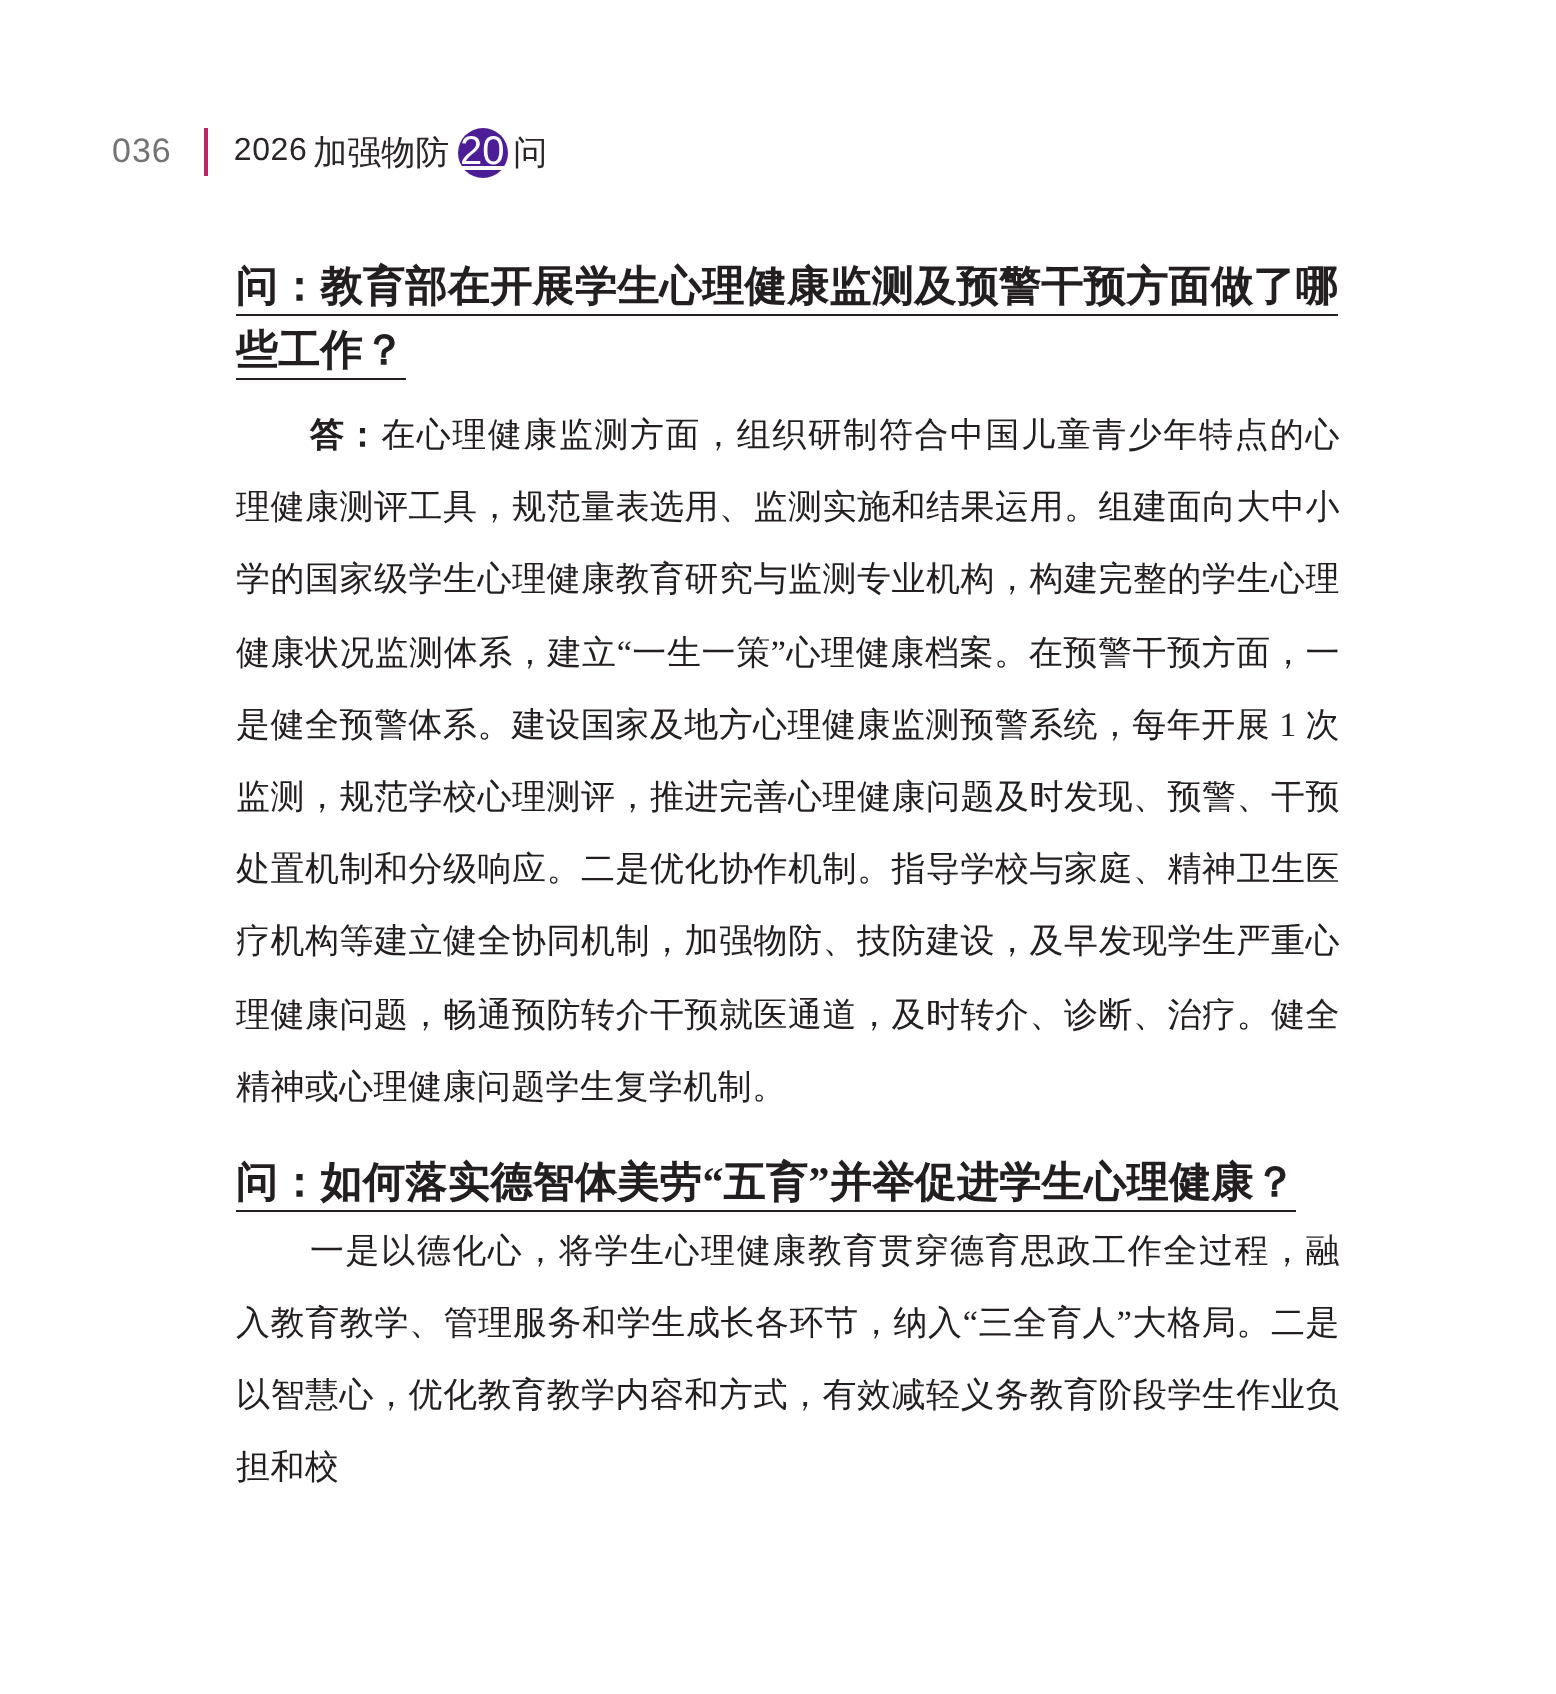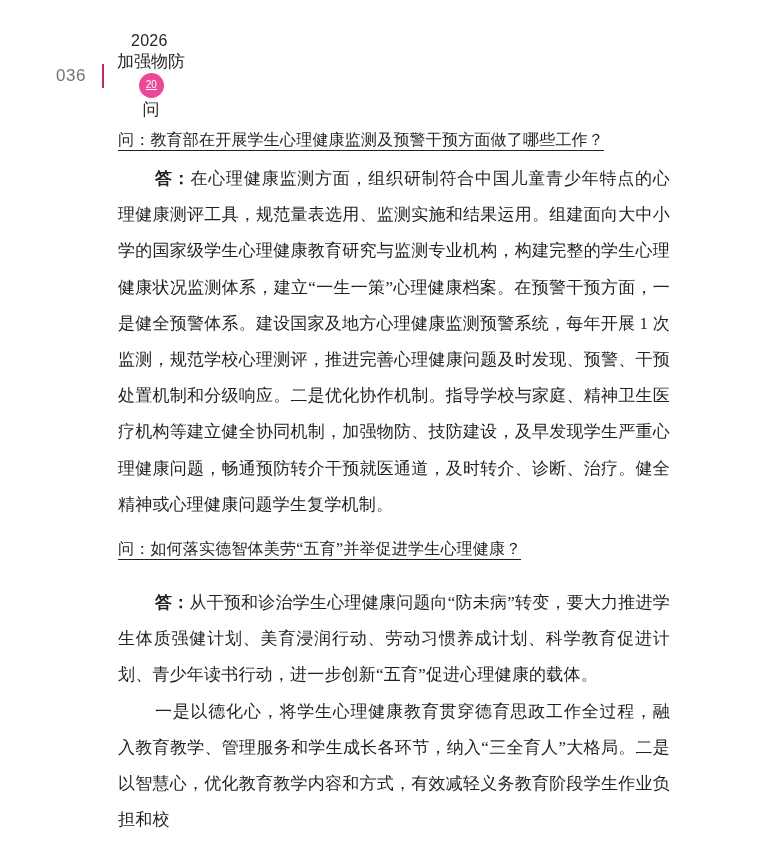--- a/index.html
+++ b/index.html
@@ -42,58 +42,57 @@
     background: #b6296a;
     margin: 0 13px 0 16px;
   }
   .header-title {
     font-family: "Liberation Serif", serif;
     font-size: 17px;
     color: #2a2527;
     display: flex;
     align-items: center;
     white-space: nowrap;
-    flex-direction: column;
   }
   .header-title .yr {
     font-family: "Liberation Sans", sans-serif;
     font-size: 16px;
     letter-spacing: 0.3px;
     margin-right: 3px;
   }
   .badge {
     display: inline-flex;
     align-items: center;
     justify-content: center;
     width: 25px;
     height: 25px;
     border-radius: 50%;
-    background: #ec4899;
+    background: #4c1d95;
     color: #ffffff;
     font-family: "Liberation Sans", sans-serif;
-    font-size: 10px;
+    font-size: 20px;
     margin: 0 3px 0 4px;
     line-height: 1;
     padding-bottom: 1px;
     box-sizing: border-box;
     text-decoration: underline;
   }
 
   
   .content {
     position: absolute;
     left: 118px;
     top: 128px;
     width: 552px;
   }
 
   .q-heading {
     font-family: "Liberation Serif", serif;
-    font-weight: normal;
-    font-size: 16px;
+    font-weight: bold;
+    font-size: 21px;
     letter-spacing: 0.2px;
     line-height: 1.5;
     margin: 0 0 9px 0;
     text-indent: 0;
   }
   .q-heading .q-underline {
     border-bottom: 1.5px solid #231f20;
     padding-bottom: 2px;
   }
 
@@ -104,21 +103,21 @@
     text-indent: 37px;
     text-align: justify;
     text-justify: inter-ideograph;
     letter-spacing: 0.2px;
   }
   p.para .lead {
     font-weight: bold;
   }
   .gap-after-para { margin-bottom: 4px; }
   .section-2 { margin-top: 14px; }
-  .q-heading.second { margin-bottom: 24px; }
+  .q-heading.second { margin-bottom: 0; }
 </style>
 </head>
 <body>
 
 <div class="page">
 
   <div class="header">
     <span class="folio">036</span>
     <span class="header-rule"></span>
     <span class="header-title">
@@ -135,20 +134,17 @@
       <span class="q-underline">问：教育部在开展学生心理健康监测及预警干预方面做了哪些工作？</span>
     </h2>
     <p class="para gap-after-para">
       <span class="lead">答：</span><span>在心理健康监测方面，组织研制符合中国儿童青少年特点的心理健康测评工具，规范量表选用、监测实施和结果运用。组建面向大中小学的国家级学生心理健康教育研究与监测专业机构，构建完整的学生心理健康状况监测体系，建立“一生一策”心理健康档案。在预警干预方面，一是健全预警体系。建设国家及地方心理健康监测预警系统，每年开展 1 次监测，规范学校心理测评，推进完善心理健康问题及时发现、预警、干预处置机制和分级响应。二是优化协作机制。指导学校与家庭、精神卫生医疗机构等建立健全协同机制，加强物防、技防建设，及早发现学生严重心理健康问题，畅通预防转介干预就医通道，及时转介、诊断、治疗。健全精神或心理健康问题学生复学机制。</span>
     </p>
 
     <h2 class="q-heading second section-2">
       <span class="q-underline">问：如何落实德智体美劳“五育”并举促进学生心理健康？</span>
     </h2>
     <p class="para">
-      <span class="lead">答：</span><span>从干预和诊治学生心理健康问题向“防未病”转变，要大力推进学生体质强健计划、美育浸润行动、劳动习惯养成计划、科学教育促进计划、青少年读书行动，进一步创新“五育”促进心理健康的载体。</span>
-    </p>
-    <p class="para">
       <span>一是以德化心，将学生心理健康教育贯穿德育思政工作全过程，融入教育教学、管理服务和学生成长各环节，纳入“三全育人”大格局。二是以智慧心，优化教育教学内容和方式，有效减轻义务教育阶段学生作业负担和校</span>
     </p>
 
   </div>
 </div>
 
 </body></html>

